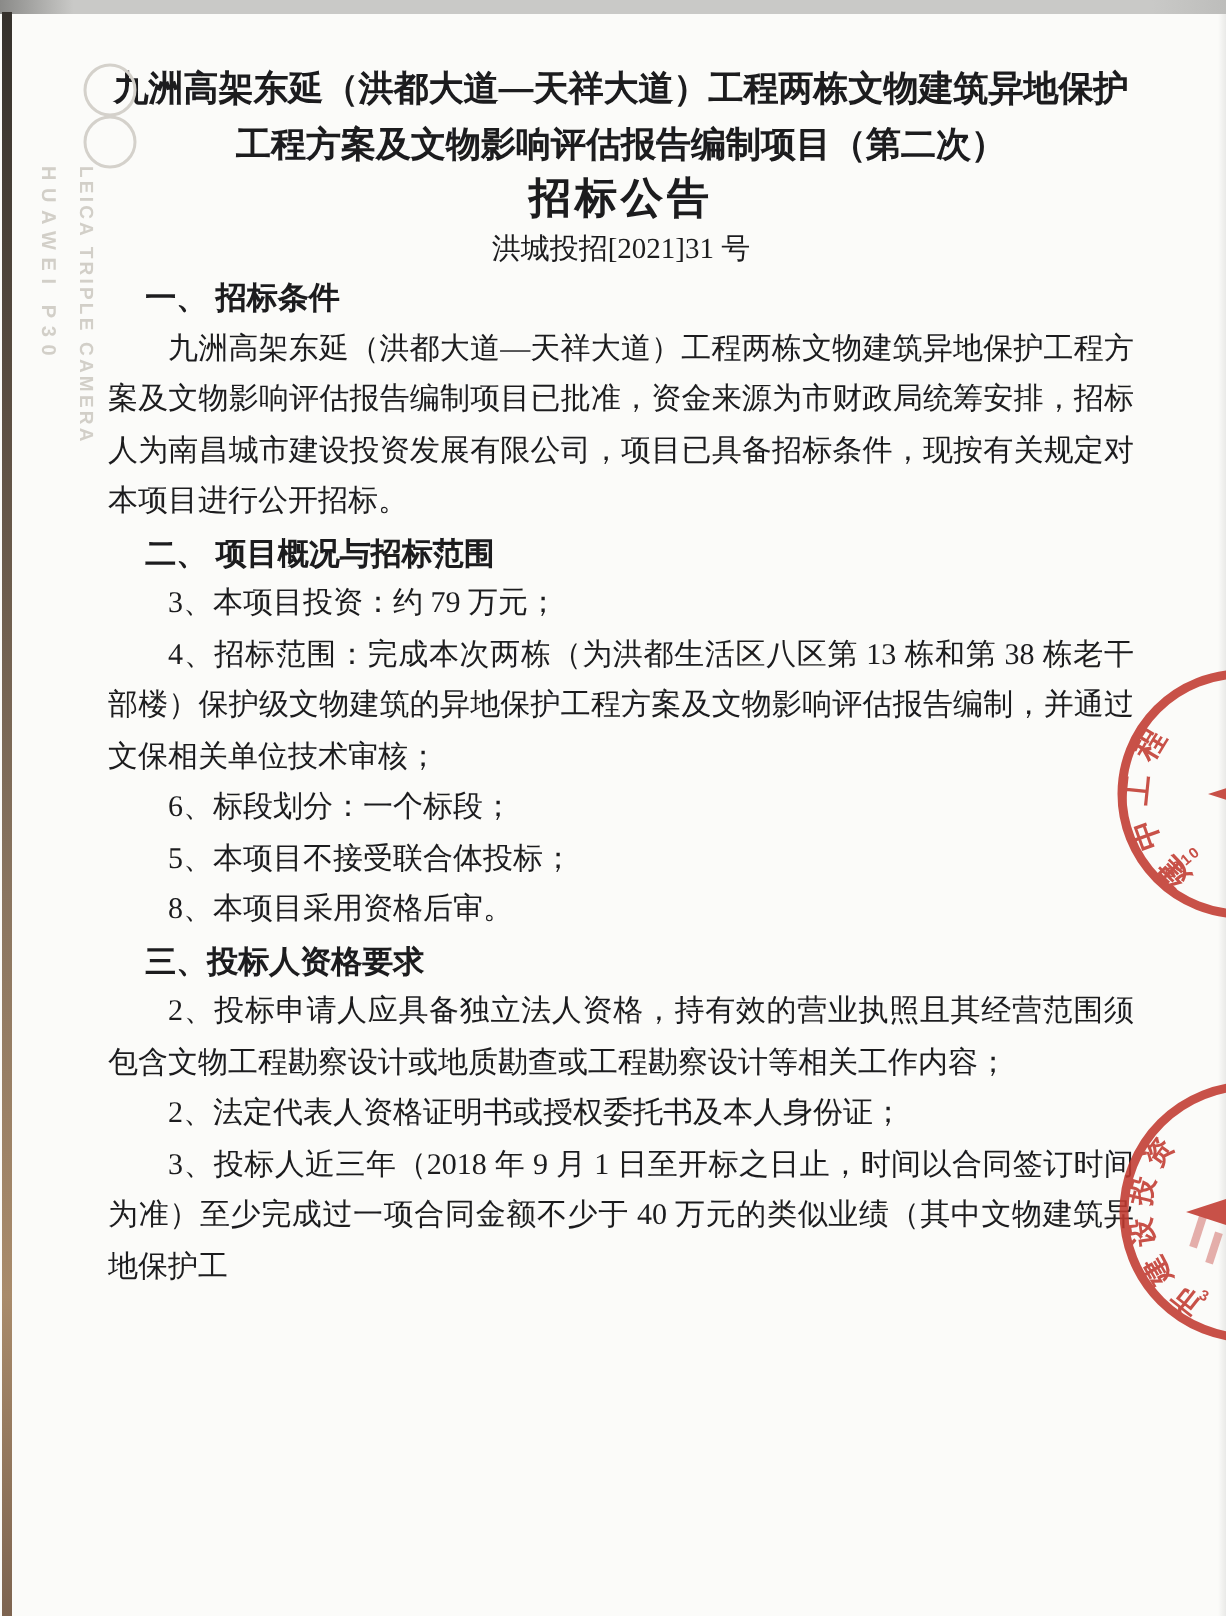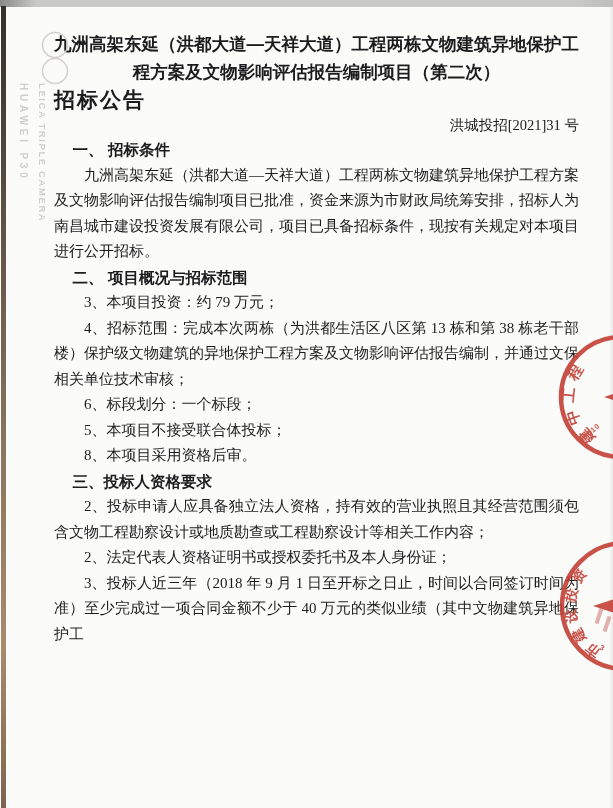--- a/index.html
+++ b/index.html
@@ -8,24 +8,24 @@
     background:#fbfbf9; overflow:hidden;
     font-family:"Liberation Serif", serif; color:#1c1c1e;
   }
   .top-band { position:absolute; top:0; left:0; right:0; height:7px;
     background:linear-gradient(90deg,#8a8a88,#c9c9c7 6%,#c9c9c7 94%,#bdbdbb); }
   .left-strip { position:absolute; left:1px; top:6px; bottom:0; width:5px;
     background:linear-gradient(#35312c,#5c4f43 25%,#8a7560 55%,#a98b6b 80%,#7d6450); }
   .right-shade { position:absolute; right:0; top:7px; bottom:0; width:4px;
     background:linear-gradient(90deg, rgba(0,0,0,0), rgba(0,0,0,0.07)); }
 
-  .content { position:absolute; left:54px; right:34px; top:30px; z-index:2; }
+  .content { position:absolute; left:54px; right:46px; top:30px; z-index:2; }
   .doc-title { font:700 17.5px/28px "Liberation Sans", sans-serif; text-align:center; letter-spacing:0; }
-  .doc-subtitle { font:700 21px/28px "Liberation Sans", sans-serif; text-align:left; letter-spacing:2px; }
-  .doc-number { font:400 14.5px/23px "Liberation Serif", serif; text-align:right; }
+  .doc-subtitle { font:700 21px/28px "Liberation Sans", sans-serif; text-align:center; letter-spacing:2px; }
+  .doc-number { font:400 14.5px/23px "Liberation Serif", serif; text-align:center; }
 
   .body p { margin:0; font:400 15px/25.5px "Liberation Serif", serif;
     text-align:justify; text-indent:2em; word-break:break-all; }
   .body p.heading { font:700 15.5px/25.5px "Liberation Sans", sans-serif; text-indent:1.2em; }
 
   .watermark-text {
     position:absolute; left:52px; top:83px; width:210px; z-index:1;
     transform-origin:0 0; transform:rotate(90deg);
     color:#d2cfc8; font-family:"Liberation Sans", sans-serif; font-weight:700;
     user-select:none; white-space:nowrap;

